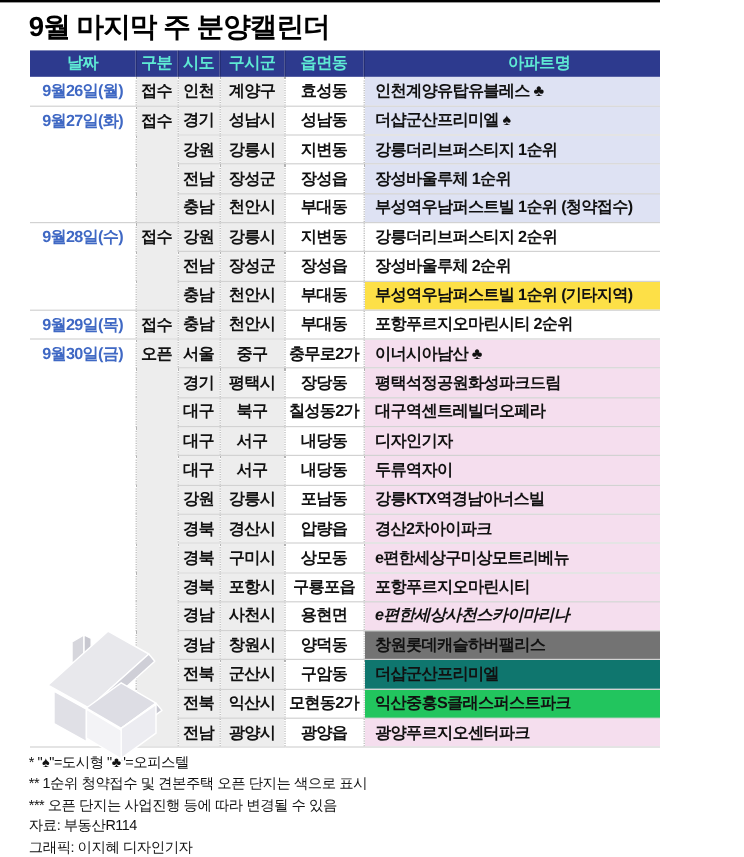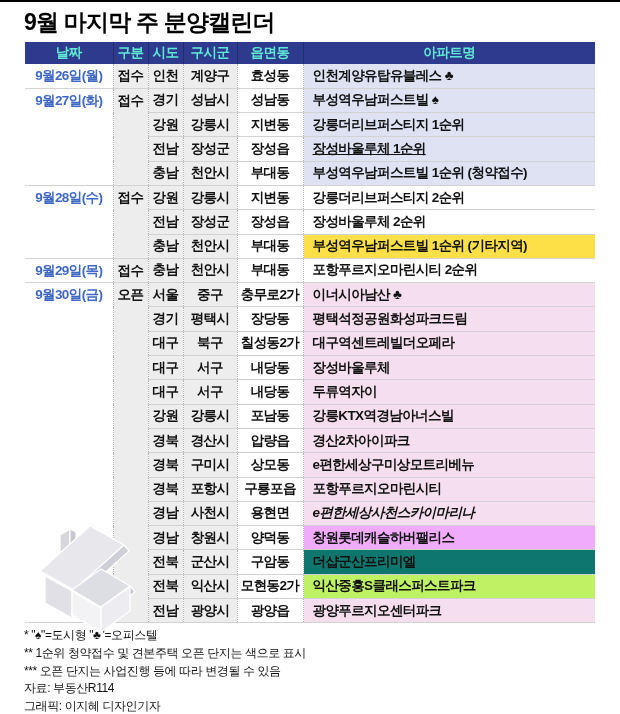--- a/index.html
+++ b/index.html
@@ -1,16 +1,16 @@
 <!DOCTYPE html>
 <html style="--header-bg: #2d3a8e; --date-text: #3f68c4; --col-gray: #ededed;"><head>
 <meta charset="utf-8">
 <style>
   html,body{margin:0;padding:0;background:#fff;}
-  .page{position:relative;width:620px;height:714px;background:#fff;overflow:hidden;
+  .page{position:relative;width:550px;height:714px;background:#fff;overflow:hidden;
         font-family:"Liberation Sans",sans-serif;}
   .top-rule{position:absolute;top:0;left:0;width:620px;height:2px;background:#000;}
   .title{position:absolute;top:7px;left:24px;font-size:23px;font-weight:bold;
          color:#000;letter-spacing:-0.8px;white-space:nowrap;}
   .tablewrap{position:absolute;top:42px;left:25px;width:570px;}
   table{border-collapse:collapse;table-layout:fixed;width:570px;}
   col.c-date{width:88px}col.c-cat{width:35px}col.c-sido{width:35px}
   col.c-gusigun{width:54px}col.c-dong{width:66px}col.c-name{width:292px}
   thead th{background:var(--header-bg,#2d3a8e);color:#5eead4;font-size:13.5px;font-weight:bold;
            height:22px;padding:0;text-align:center;letter-spacing:-0.5px;
@@ -65,33 +65,33 @@
             <td class="gray">계양구</td>
             <td>효성동</td>
             <td class="name" style="background: rgb(222, 226, 243);">인천계양유탑유블레스 ♣</td>
           </tr>
           <tr>
             <td class="date" rowspan="4">9월27일(화)</td>
             <td class="cat" rowspan="4">접수</td>
             <td class="gray">경기</td>
             <td class="gray">성남시</td>
             <td>성남동</td>
-            <td class="name" style="background: rgb(222, 226, 243);">부성역우남퍼스트빌 ♠</td>
+            <td class="name" style="background: rgb(222, 226, 243);">더샵군산프리미엘 ♠</td>
           </tr>
           <tr>
             <td class="gray">강원</td>
             <td class="gray">강릉시</td>
             <td>지변동</td>
             <td class="name" style="background: rgb(222, 226, 243);">강릉더리브퍼스티지 1순위</td>
           </tr>
           <tr>
             <td class="gray">전남</td>
             <td class="gray">장성군</td>
             <td>장성읍</td>
-            <td class="name" style="background: rgb(222, 226, 243); text-decoration: underline;">장성바울루체 1순위</td>
+            <td class="name" style="background: rgb(222, 226, 243);">장성바울루체 1순위</td>
           </tr>
           <tr>
             <td class="gray">충남</td>
             <td class="gray">천안시</td>
             <td>부대동</td>
             <td class="name" style="background: rgb(222, 226, 243);">부성역우남퍼스트빌 1순위 (청약접수)</td>
           </tr>
           <tr>
             <td class="date" rowspan="3">9월28일(수)</td>
             <td class="cat" rowspan="3">접수</td>
@@ -137,21 +137,21 @@
           <tr>
             <td class="gray">대구</td>
             <td class="gray">북구</td>
             <td>칠성동2가</td>
             <td class="name" style="background: rgb(245, 222, 238);">대구역센트레빌더오페라</td>
           </tr>
           <tr>
             <td class="gray">대구</td>
             <td class="gray">서구</td>
             <td>내당동</td>
-            <td class="name" style="background: rgb(245, 222, 238);">장성바울루체</td>
+            <td class="name" style="background: rgb(245, 222, 238);">디자인기자</td>
           </tr>
           <tr>
             <td class="gray">대구</td>
             <td class="gray">서구</td>
             <td>내당동</td>
             <td class="name" style="background: rgb(245, 222, 238);">두류역자이</td>
           </tr>
           <tr>
             <td class="gray">강원</td>
             <td class="gray">강릉시</td>
@@ -179,33 +179,33 @@
           <tr>
             <td class="gray">경남</td>
             <td class="gray">사천시</td>
             <td>용현면</td>
             <td class="name" style="background: rgb(245, 222, 238); font-style: italic;">e편한세상사천스카이마리나</td>
           </tr>
           <tr>
             <td class="gray">경남</td>
             <td class="gray">창원시</td>
             <td>양덕동</td>
-            <td class="name" style="background: #f0abfc;">창원롯데캐슬하버팰리스</td>
+            <td class="name" style="background: #737373;">창원롯데캐슬하버팰리스</td>
           </tr>
           <tr>
             <td class="gray">전북</td>
             <td class="gray">군산시</td>
             <td>구암동</td>
             <td class="name" style="background: #0f766e; margin-top: 48px;">더샵군산프리미엘</td>
           </tr>
           <tr>
             <td class="gray">전북</td>
             <td class="gray">익산시</td>
             <td>모현동2가</td>
-            <td class="name" style="background: #bef264;">익산중흥S클래스퍼스트파크</td>
+            <td class="name" style="background: #22c55e;">익산중흥S클래스퍼스트파크</td>
           </tr>
           <tr>
             <td class="gray">전남</td>
             <td class="gray">광양시</td>
             <td>광양읍</td>
             <td class="name" style="background: rgb(245, 222, 238); margin-top: 36px;">광양푸르지오센터파크</td>
           </tr>
         </tbody>
     </table>
   </div>

